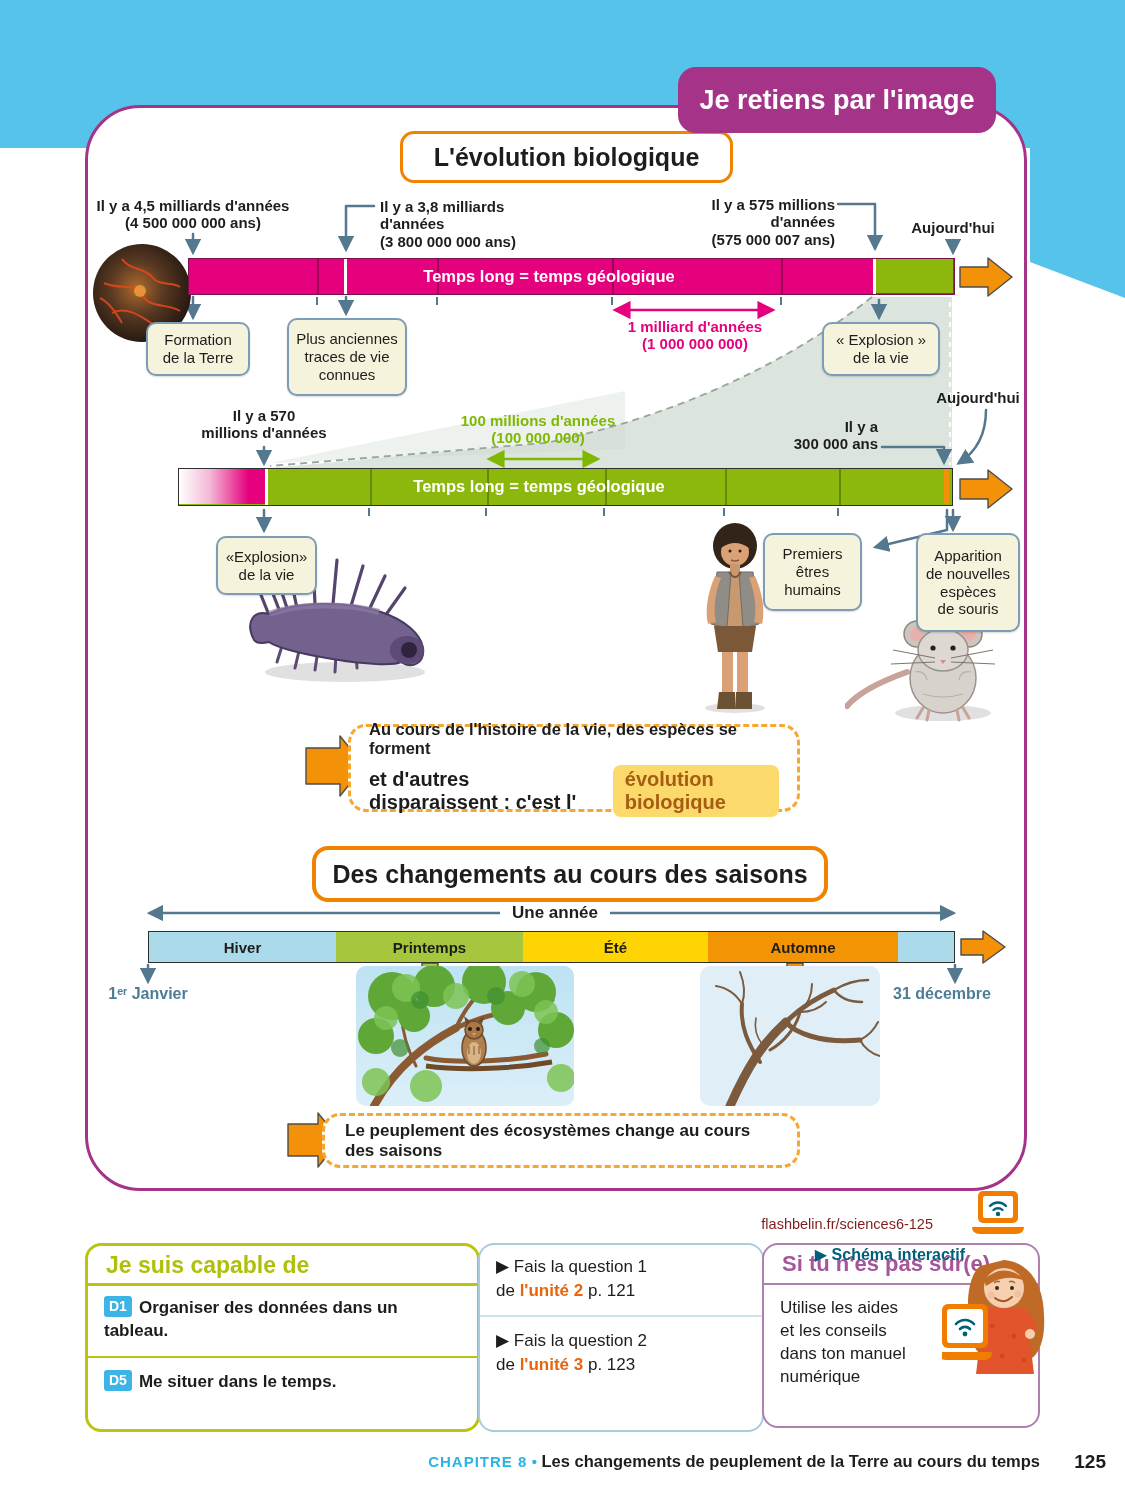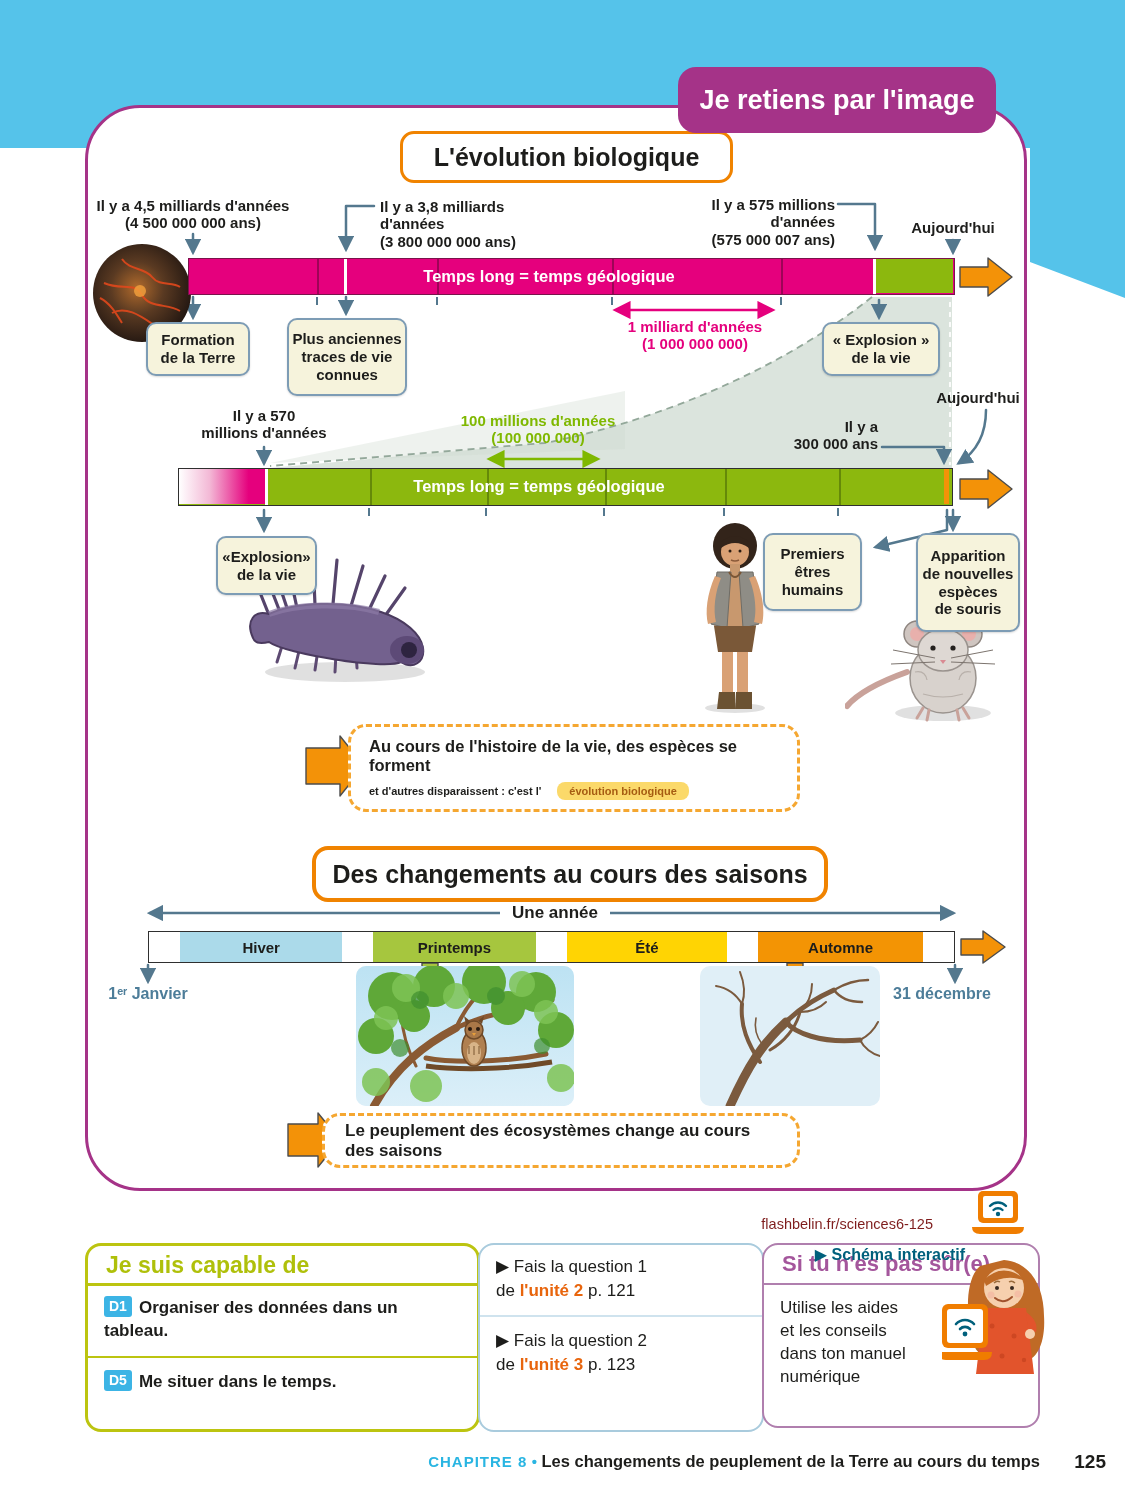--- a/index.html
+++ b/index.html
@@ -4,42 +4,42 @@
 <style>
   html,body{margin:0;padding:0;background:#ffffff;}
   .page{position:relative;width:1125px;height:1500px;background:#ffffff;overflow:hidden;
         font-family:"Liberation Sans","DejaVu Sans",sans-serif;color:#1d1d1b;}
   .abs{position:absolute;}
   .pre{white-space:pre-line;}
   .ctr{text-align:center;}
   .lbl{font-weight:700;font-size:15px;line-height:1.16;color:#1d1d1b;}
   .slatetxt{color:#4d7d99;}
   .callout{background:#f6f3dc;border:2px solid #7d9cb5;border-radius:10px;
-           font-weight:700;font-size:15px;line-height:1.18;color:#1d1d1b;
+           font-weight:400;font-size:15px;line-height:1.18;color:#1d1d1b;
            display:flex;align-items:center;justify-content:center;text-align:center;
            box-shadow:0 1px 2px rgba(0,0,0,0.15);z-index:4;}
   .sky{position:absolute;left:0;top:0;width:1125px;height:300px;background:#55c3ea;
        clip-path:polygon(0 0,1125px 0,1125px 298px,1030px 262px,1030px 148px,0 148px);z-index:0;}
   .panel{position:absolute;left:85px;top:105px;width:942px;height:1086px;background:#ffffff;
          border:3px solid #a53388;border-radius:55px;z-index:1;box-sizing:border-box;}
   .banner{position:absolute;left:678px;top:67px;width:318px;height:66px;background:#a53388;
           border-radius:18px;color:#ffffff;font-weight:700;font-size:27px;display:flex;
           align-items:center;justify-content:center;z-index:5;}
   .titlebox{background:#ffffff;border:3.5px solid #f08300;border-radius:14px;
             font-weight:700;font-size:25px;color:#1d1d1b;display:flex;align-items:center;
             justify-content:center;z-index:4;}
   .bar{box-sizing:border-box;z-index:3;}
   .bartext{position:absolute;color:#ffffff;font-weight:700;font-size:16.5px;z-index:4;}
   .divider{position:absolute;top:0;bottom:0;width:1.5px;background:rgba(40,10,25,0.38);}
   .wtick{position:absolute;top:0;bottom:0;width:2.5px;background:#ffffff;}
   .chip{display:inline-block;background:#fbd96a;color:#a65c12;font-weight:700;
         border-radius:8px;padding:3px 12px;}
   .dashedbox{border:3px dashed #f5a731;border-radius:18px;background:#ffffff;z-index:4;}
   .seg{display:flex;align-items:center;justify-content:center;font-weight:700;
-       font-size:15px;color:#1d1d1b;height:100%;margin-left:31px;}
+       font-size:15px;color:#1d1d1b;height:100%;}
   .colbox{position:absolute;background:#ffffff;border-radius:16px;box-sizing:border-box;z-index:2;}
   .colhead{font-weight:700;font-size:22px;padding:6px 0 4px 18px;box-sizing:border-box;}
   .badge{display:inline-block;background:#3cb4e5;color:#ffffff;font-weight:700;font-size:14px;
          border-radius:3px;padding:1px 5px;margin-right:7px;vertical-align:2px;}
   svg{display:block;}
   .deco{z-index:3;}
 </style>
 </head>
 <body>
 
@@ -271,21 +271,21 @@
         <path d="M70,72 Q80,70 82,80"></path>
           <path d="M126,72 Q116,70 114,80"></path>
           <path d="M78,94 Q98,100 118,94"></path>
       </g>
       <path d="M78,108 l-6,10 M84,110 l-2,10 M118,108 l6,10 M112,110 l2,10" stroke="#c9a29a" stroke-width="3" stroke-linecap="round"></path>
     </svg>
   </div>
 
   <div class="abs dashedbox" style="left:348px;top:724px;width:452px;height:88px;display:flex;flex-direction:column;justify-content:center;gap:7px;padding:0 18px;box-sizing:border-box;">
     <div style="font-weight:700;font-size:16.5px;">Au cours de l'histoire de la vie, des espèces se forment</div>
-    <div style="font-weight:700;font-size:11px;display:flex;align-items:center;gap:16px;">
+    <div style="font-weight:700;font-size:20px;display:flex;align-items:center;gap:16px;">
       <span>et d'autres disparaissent : c'est l'</span>
       <span class="chip">évolution biologique</span>
     </div>
   </div>
 
   <div class="abs titlebox" style="left:312px;top:846px;width:508px;height:48px;border-width:4px;border-radius:16px;">Des changements au cours des saisons</div>
 
   <div class="abs" style="left:500px;top:903px;width:110px;background:#ffffff;text-align:center;font-weight:700;font-size:17px;z-index:4;">Une année</div>
 
   <div class="abs bar" style="left:148px;top:931px;width:807px;height:32px;border:1.5px solid #2f2f2f;display:flex;">

